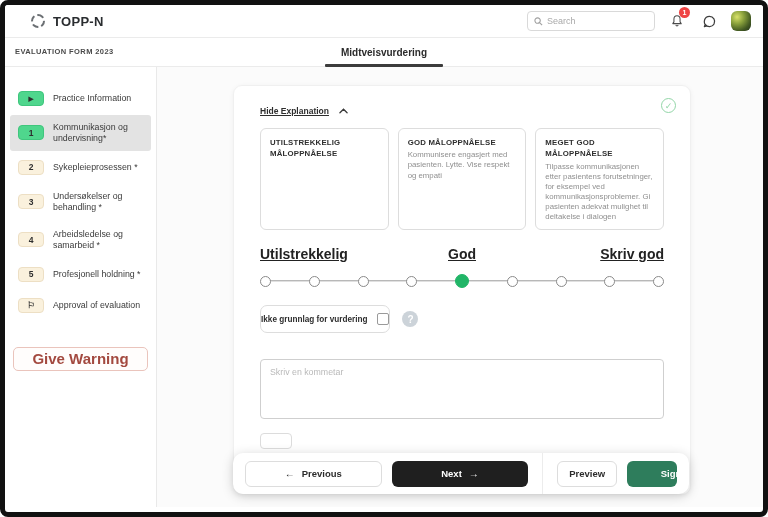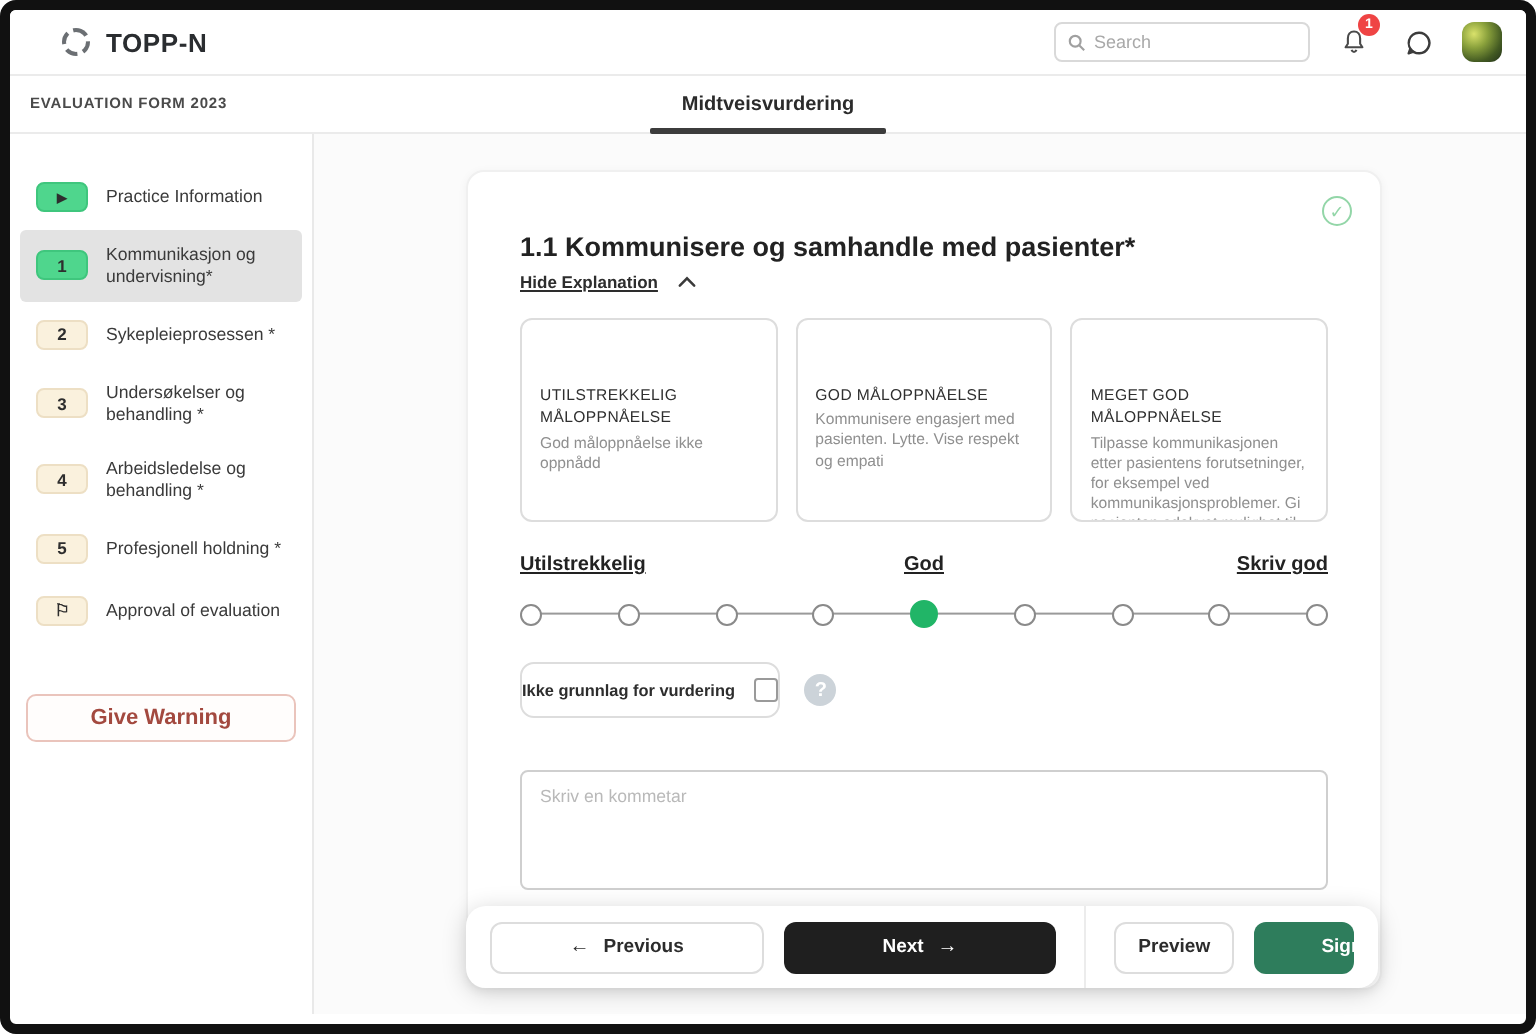--- a/index.html
+++ b/index.html
@@ -27,36 +27,36 @@
 
   
   .body { display:flex; height:440px; }
   .sidebar { width:152px; background:#fff; border-right:1px solid #e9e9e9; padding-top:16px; display:flex; flex-direction:column; }
   .side-item { display:flex; align-items:center; gap:9px; padding:7px 8px; margin:1px 5px; border-radius:3px; cursor:pointer; }
   .side-item.active { background:#e3e3e3; }
   .badge { flex:0 0 auto; width:26px; height:15px; border-radius:4px; display:flex; align-items:center; justify-content:center; font-size:8.5px; font-weight:bold; color:#2e2e2e; }
   .badge.green { background:#4fd68d; border:1px solid #3fc67d; }
   .badge.beige { background:#faf1dd; border:1px solid #eddfc4; }
   .side-label { font-size:8.8px; color:#3a3a3a; line-height:1.25; }
-  .warn-btn { margin:26px 8px 0 8px; height:24px; background:#fffdfc; border:1px solid #eac4bc; border-radius:5px; color:#a3493f; font-size:11px; font-weight:bold; cursor:pointer; font-family:"Liberation Sans", sans-serif; }
+  .warn-btn { margin:26px 8px 0 8px; height:24px; background:#fffdfc; border:1px solid #eac4bc; border-radius:5px; color:#a3493f; font-size:15px; font-weight:bold; cursor:pointer; font-family:"Liberation Sans", sans-serif; }
 
   .main { flex:1; position:relative; background:#fbfbfb; }
   .card { position:absolute; left:76px; top:18px; width:458px; height:410px; background:#fff; border:1px solid #f0f0f0; border-radius:9px; box-shadow:0 1px 5px rgba(0,0,0,.05); padding:14px 26px; }
   .card-check { position:absolute; top:12px; right:14px; width:15px; height:15px; border:1.4px solid #93d6a8; border-radius:50%; color:#93d6a8; font-size:9px; display:flex; align-items:center; justify-content:center; }
   .q-title { margin-top:16px; font-size:13.5px; font-weight:bold; color:#222; }
   .hide-exp { margin-top:1px; display:inline-flex; align-items:center; gap:10px; cursor:pointer;justify-content:flex-end; }
   .hide-exp span { font-size:8.5px; font-weight:bold; color:#2d2d2d; text-decoration:underline; }
 
   .exp-row { display:flex; gap:9px; margin-top:10px; }
   .exp-box { flex:1; border:1px solid #ddd; border-radius:6px; padding:8px 9px; height:102px; overflow:hidden; background:#fff; }
-  .exp-head { font-size:7.8px; font-weight:normal; color:#2f2f2f; letter-spacing:.2px; line-height:1.45; text-transform:uppercase;margin-top:24px; }
+  .exp-head { font-size:7.8px; font-weight:bold; color:#2f2f2f; letter-spacing:.2px; line-height:1.45; text-transform:uppercase; }
   .exp-body { margin-top:2px; font-size:7.8px; color:#8f8f8f; line-height:1.3; }
 
   .slider-labels { display:grid; grid-template-columns:1fr auto 1fr; margin-top:16px; }
-  .slider-labels span { font-size:10px; font-weight:bold; color:#222; text-decoration:underline; }
+  .slider-labels span { font-size:14px; font-weight:bold; color:#222; text-decoration:underline; }
   .sl-left { text-align:left; } .sl-mid { text-align:center; } .sl-right { text-align:right; }
   .slider-dots { margin-top:12px; position:relative; display:flex; justify-content:space-between; align-items:center; height:14px; }
   .slider-dots::before { content:''; position:absolute; left:6px; right:6px; top:50%; height:1.4px; background:#9a9a9a; transform:translateY(-50%); }
   .dot { position:relative; z-index:1; width:11px; height:11px; border:1.5px solid #8a8a8a; border-radius:50%; background:#fff; cursor:pointer; }
   .dot.selected { width:14px; height:14px; background:#21b567; border-color:#21b567; }
 
   .basis-row { display:flex; align-items:center; gap:12px; margin-top:17px; }
   .basis-pill { display:flex; align-items:center; gap:10px; border:1px solid #ddd; border-radius:7px; padding:7px 0; cursor:pointer; background:#fff; }
   .basis-pill span { font-size:8.2px; font-weight:bold; color:#2d2d2d; }
   .basis-checkbox { width:12px; height:12px; border:1.4px solid #9a9a9a; border-radius:2px; background:#fff; }
@@ -132,48 +132,46 @@
       <div class="side-item">
         <span class="badge beige">2</span>
         <span class="side-label">Sykepleieprosessen *</span>
       </div>
       <div class="side-item">
         <span class="badge beige">3</span>
         <span class="side-label">Undersøkelser og behandling *</span>
       </div>
       <div class="side-item">
         <span class="badge beige">4</span>
-        <span class="side-label">Arbeidsledelse og behandling *</span>
+        <span class="side-label">Arbeidsledelse og samarbeid *</span>
       </div>
       <div class="side-item">
         <span class="badge beige">5</span>
         <span class="side-label">Profesjonell holdning *</span>
       </div>
       <div class="side-item">
         <span class="badge beige">⚐</span>
         <span class="side-label">Approval of evaluation</span>
       </div>
       <button class="warn-btn">Give Warning</button>
     </div>
 
     <div class="main">
       <div class="card">
         <div class="card-check">✓</div>
-        <div class="q-title">1.1 Kommunisere og samhandle med pasienter*</div>
         <div class="hide-exp">
           <span>Hide Explanation</span>
           <svg width="9" height="6" viewBox="0 0 10 6">
               <path d="M1 5 L5 1 L9 5" fill="none" stroke="#3a3a3a" stroke-width="1.4" stroke-linecap="round"></path>
             </svg>
         </div>
 
         <div class="exp-row">
           <div class="exp-box">
             <div class="exp-head">UTILSTREKKELIG MÅLOPPNÅELSE</div>
-            <div class="exp-body">God måloppnåelse ikke oppnådd</div>
           </div>
           <div class="exp-box">
             <div class="exp-head">GOD MÅLOPPNÅELSE</div>
             <div class="exp-body">Kommunisere engasjert med pasienten. Lytte. Vise respekt og empati</div>
           </div>
           <div class="exp-box">
             <div class="exp-head">MEGET GOD MÅLOPPNÅELSE</div>
             <div class="exp-body">Tilpasse kommunikasjonen etter pasientens forutsetninger, for eksempel ved kommunikasjonsproblemer. Gi pasienten adekvat mulighet til deltakelse i dialogen</div>
           </div>
         </div>

